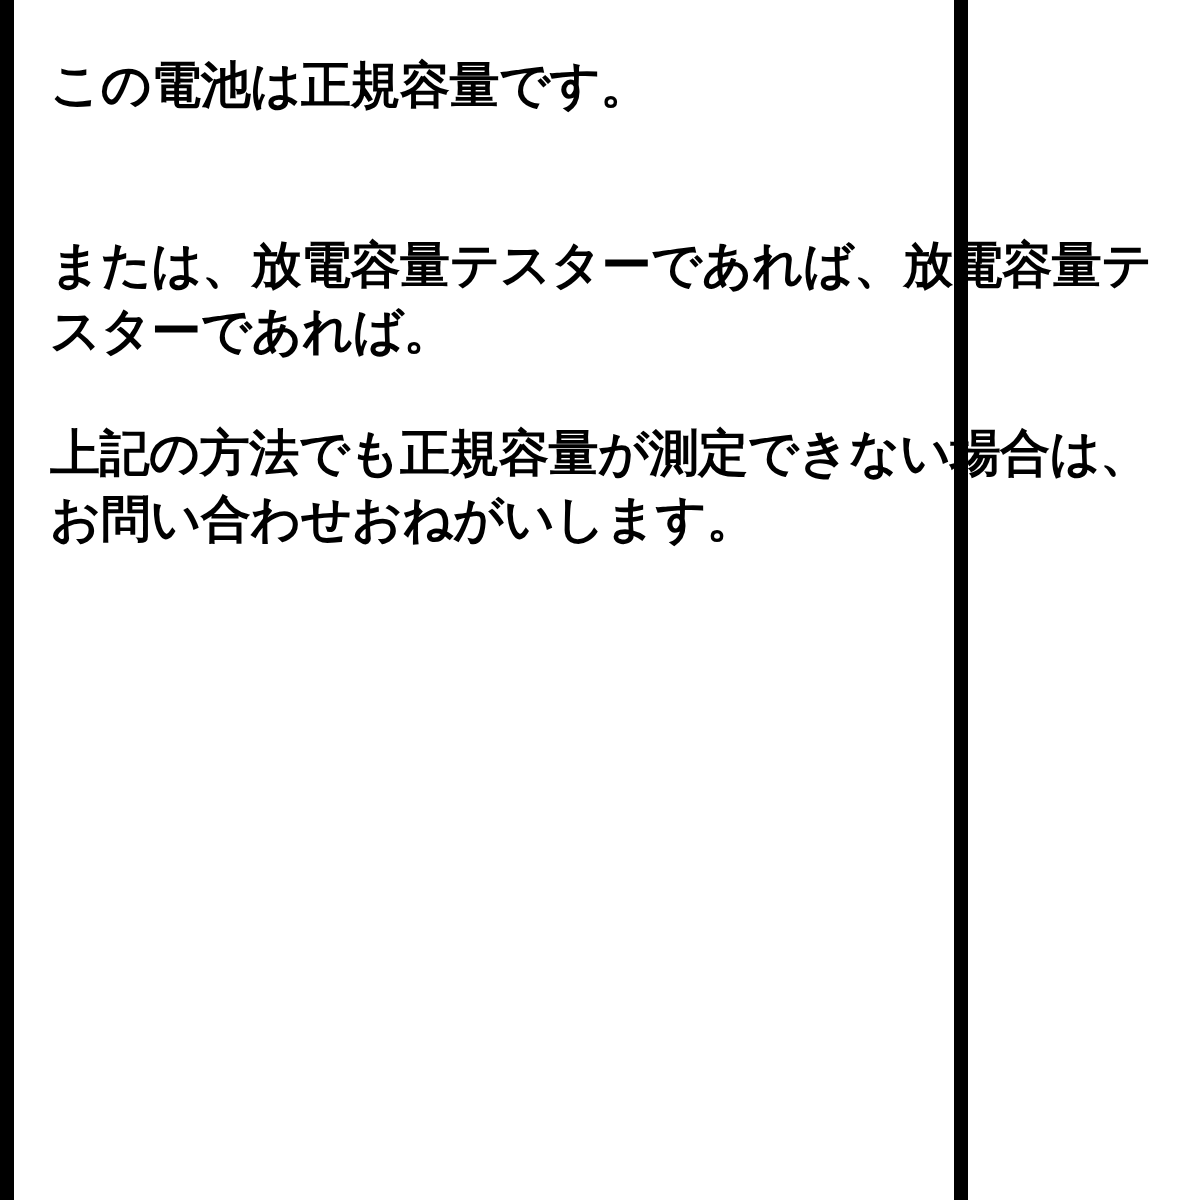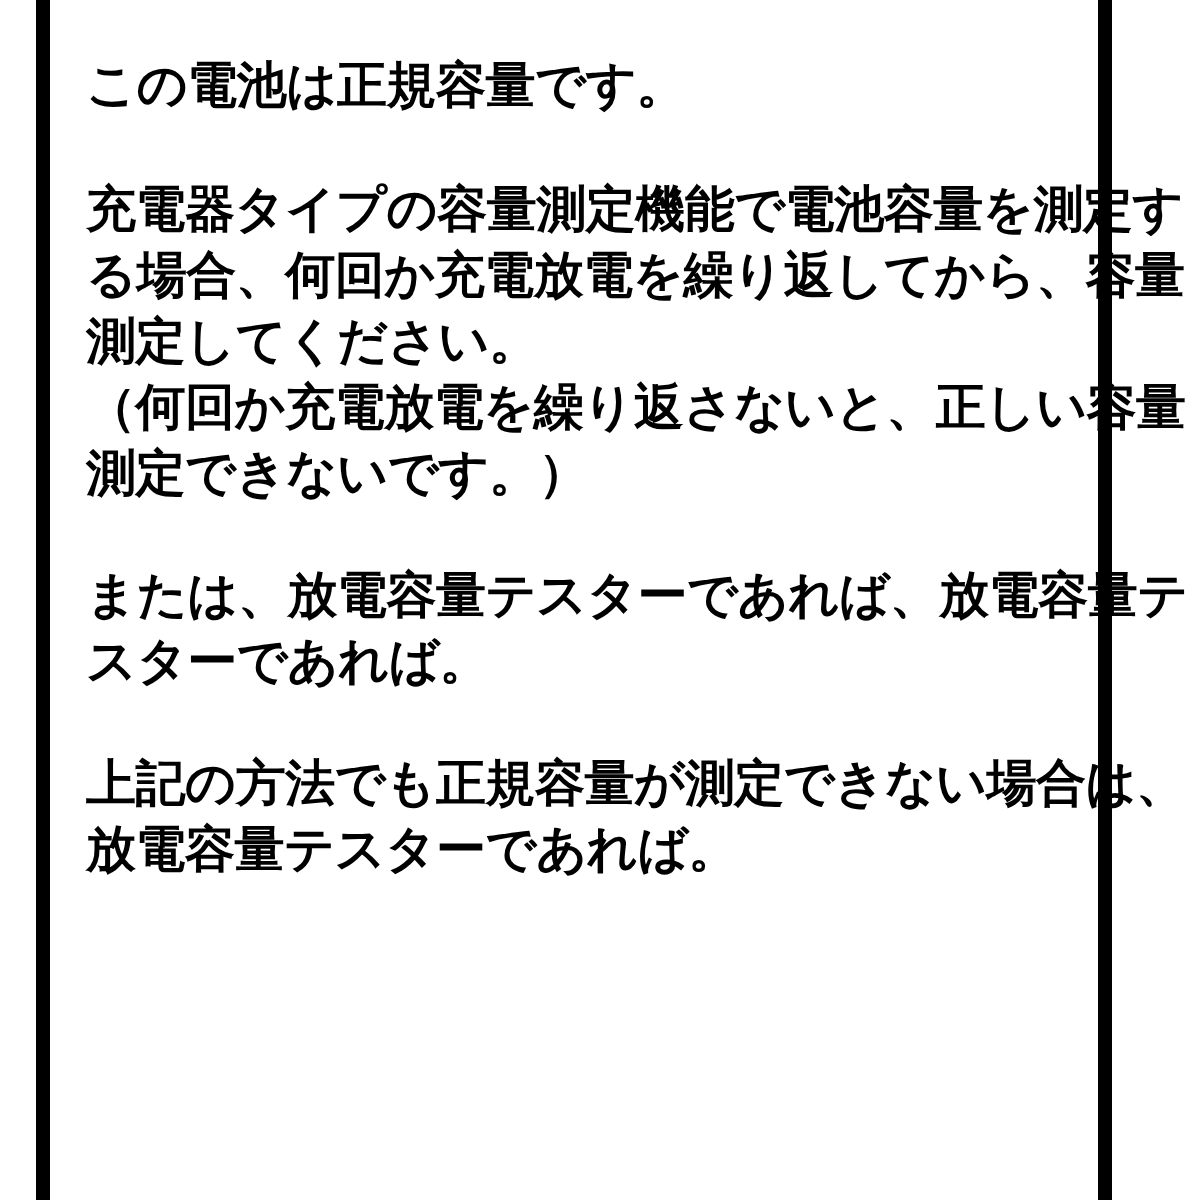--- a/index.html
+++ b/index.html
@@ -8,27 +8,26 @@
   }
   body {
     width: 1200px;
     height: 1200px;
     background: #ffffff;
     font-family: "DejaVu Sans", "Liberation Sans", sans-serif;
     overflow: hidden;
   }
   .page {
     position: relative;
-    width: 1076px;
+    width: 968px;
     height: 1200px;
     box-sizing: border-box;
     background: #ffffff;
     border-left: 14px solid #000000;
     border-right: 14px solid #000000;
-    margin-left: 36px;
   }
   .content {
     position: absolute;
     left: 36px;
     top: 52px;
     width: 1120px;
   }
   .para {
     color: #000000;
     font-size: 50px;
@@ -45,26 +44,24 @@
 <body>
 
 <div class="page">
 
   <div class="content">
 
     <p class="para">この電池は正規容量です。</p>
 
     <div class="gap-lg"></div>
 
-    <p class="para">充電器タイプの容量測定機能で電池容量を測定する場合、何回か充電放電を繰り返してから、容量測定してください。
-（何回か充電放電を繰り返さないと、正しい容量測定できないです。）</p>
 
     <div class="gap-md"></div>
 
     <p class="para">または、放電容量テスターであれば、放電容量テスターであれば。</p>
 
     <div class="gap-md"></div>
 
-    <p class="para">上記の方法でも正規容量が測定できない場合は、放電容量テスターであれば。</p>
+    <p class="para">上記の方法でも正規容量が測定できない場合は、お問い合わせおねがいします。</p>
 
   </div>
 
 </div>
 
 </body></html>

